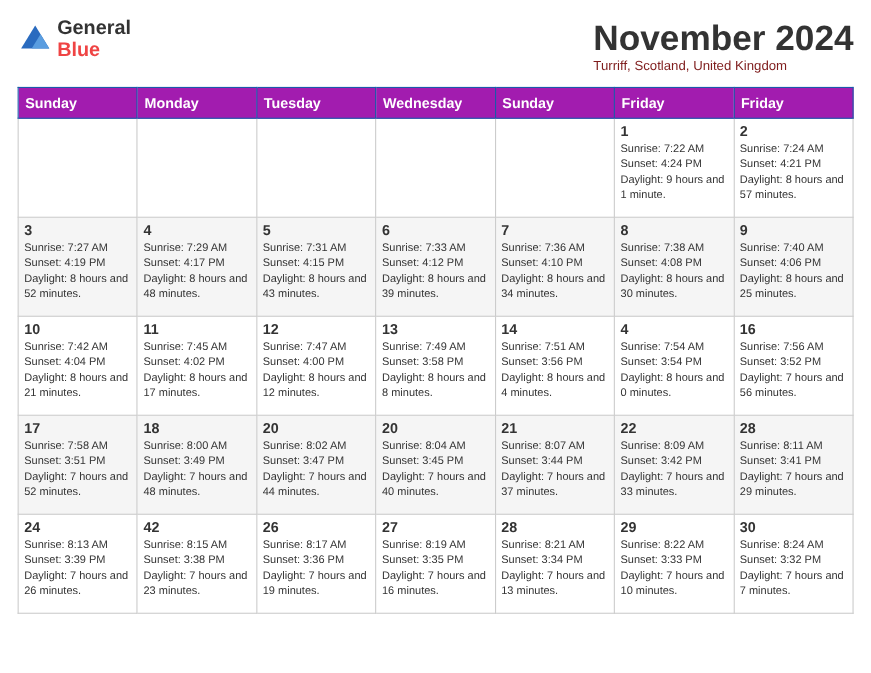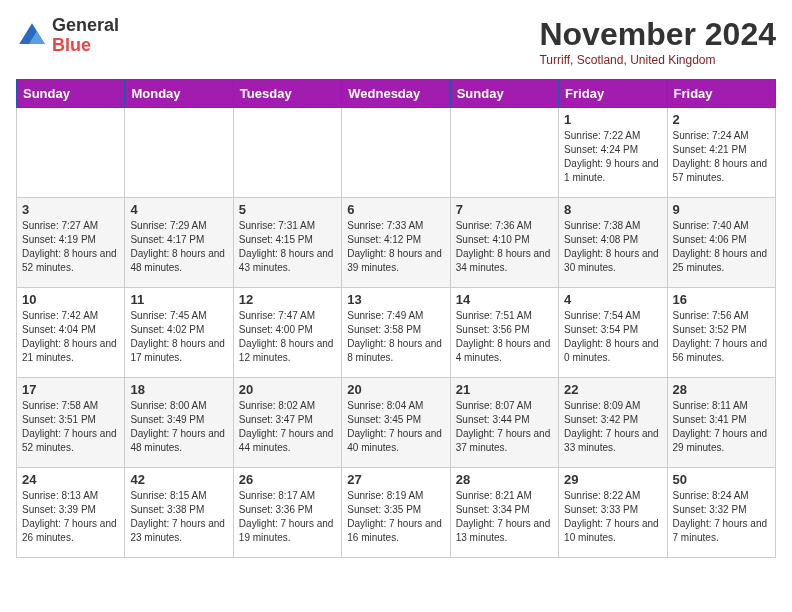--- a/index.html
+++ b/index.html
@@ -242,18 +242,18 @@
         </td>
         <td>
           <span class="day-number">28</span>
           <div class="day-info">Sunrise: 8:21 AM<br>Sunset: 3:34 PM<br>Daylight: 7 hours and 13 minutes.</div>
         </td>
         <td>
           <span class="day-number">29</span>
           <div class="day-info">Sunrise: 8:22 AM<br>Sunset: 3:33 PM<br>Daylight: 7 hours and 10 minutes.</div>
         </td>
         <td>
-          <span class="day-number">50</span>
+          <span class="day-number">30</span>
           <div class="day-info">Sunrise: 8:24 AM<br>Sunset: 3:32 PM<br>Daylight: 7 hours and 7 minutes.</div>
         </td>
       </tr>
     </tbody>
 </table>
 
 </body></html>

